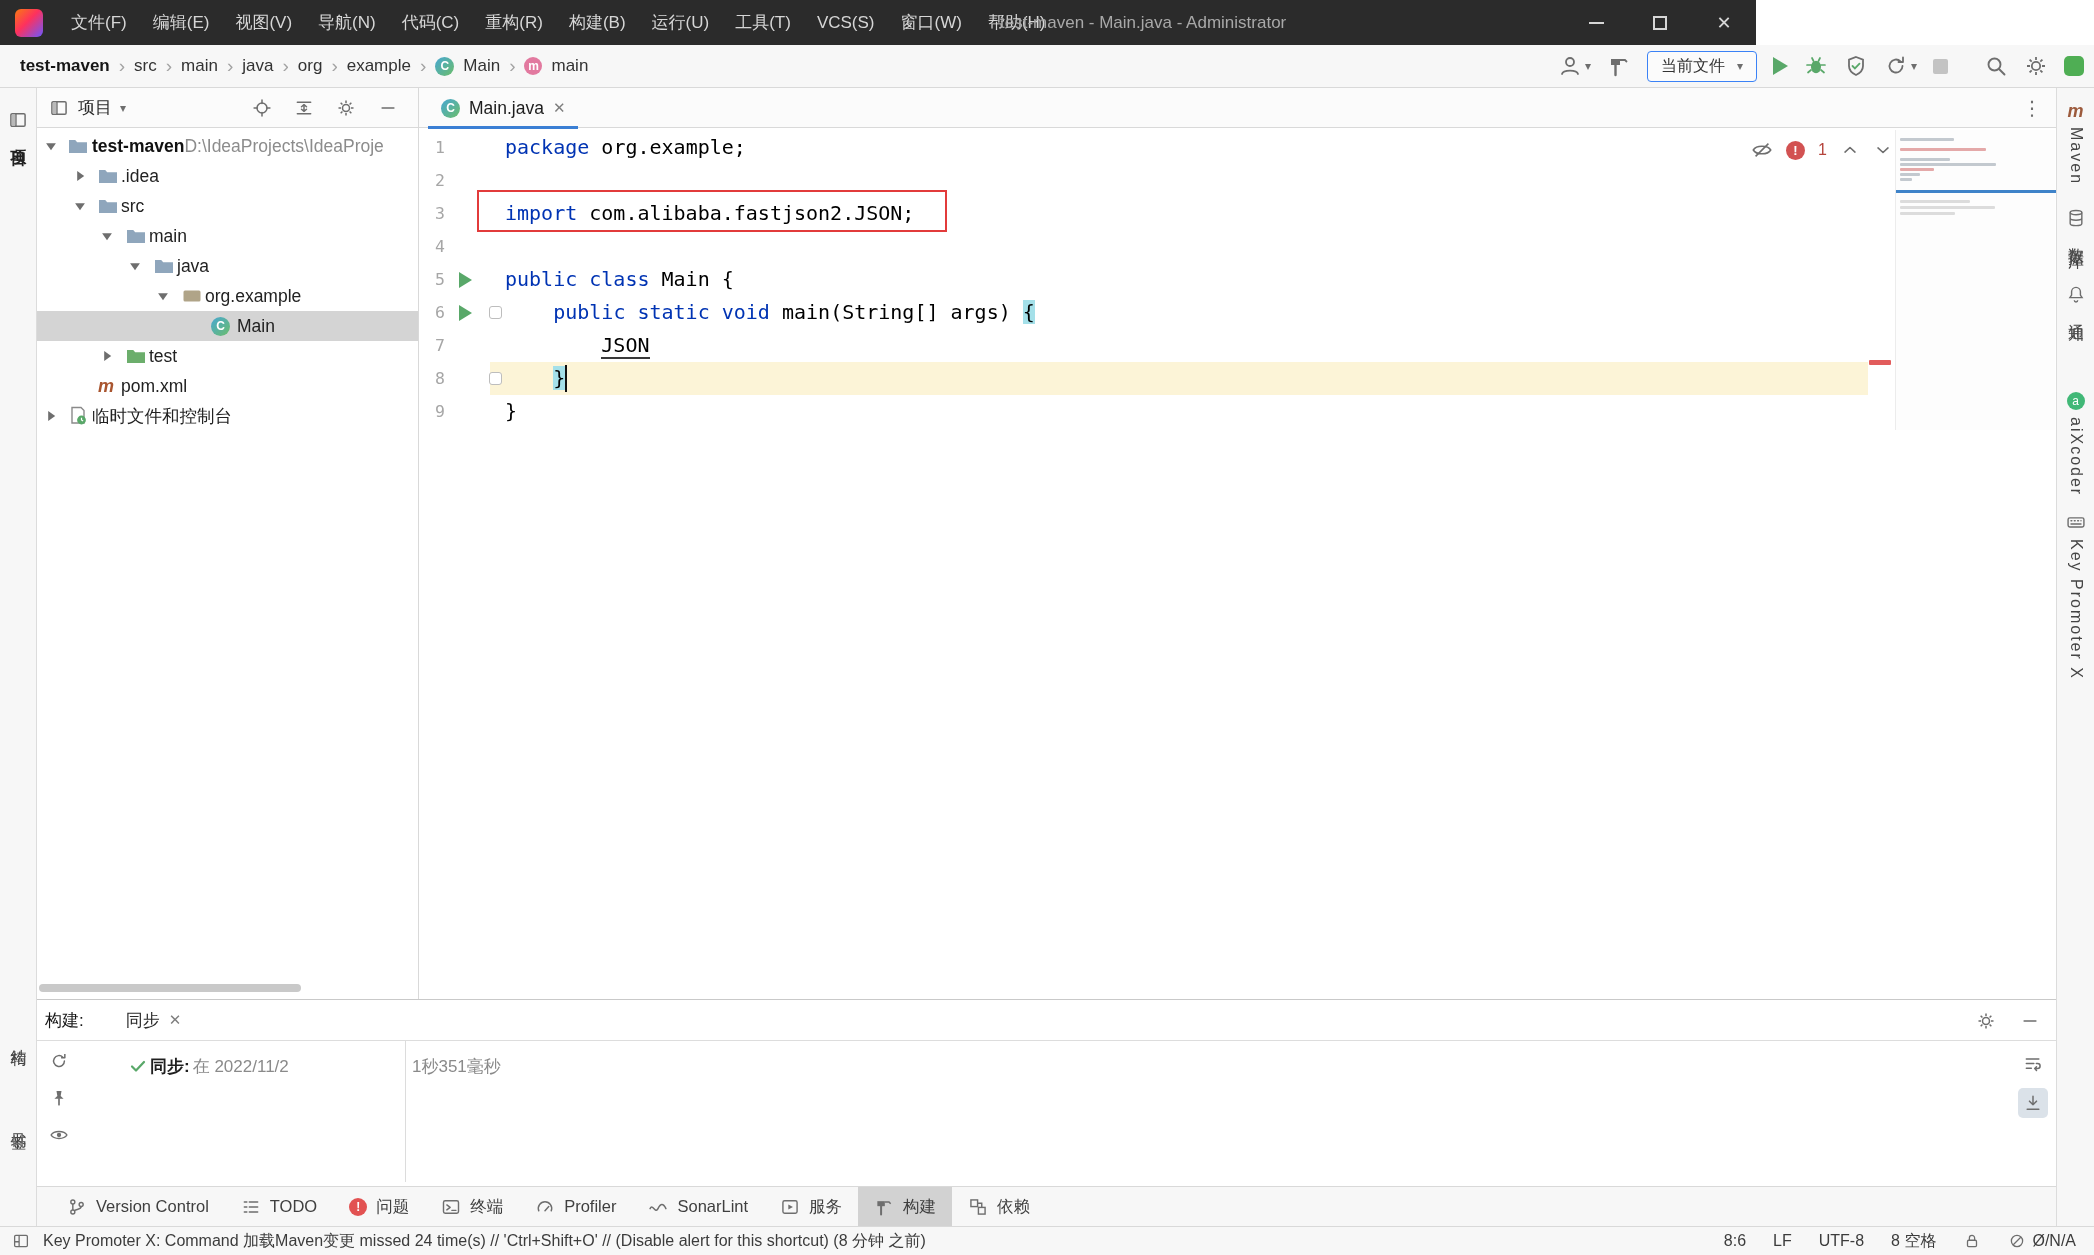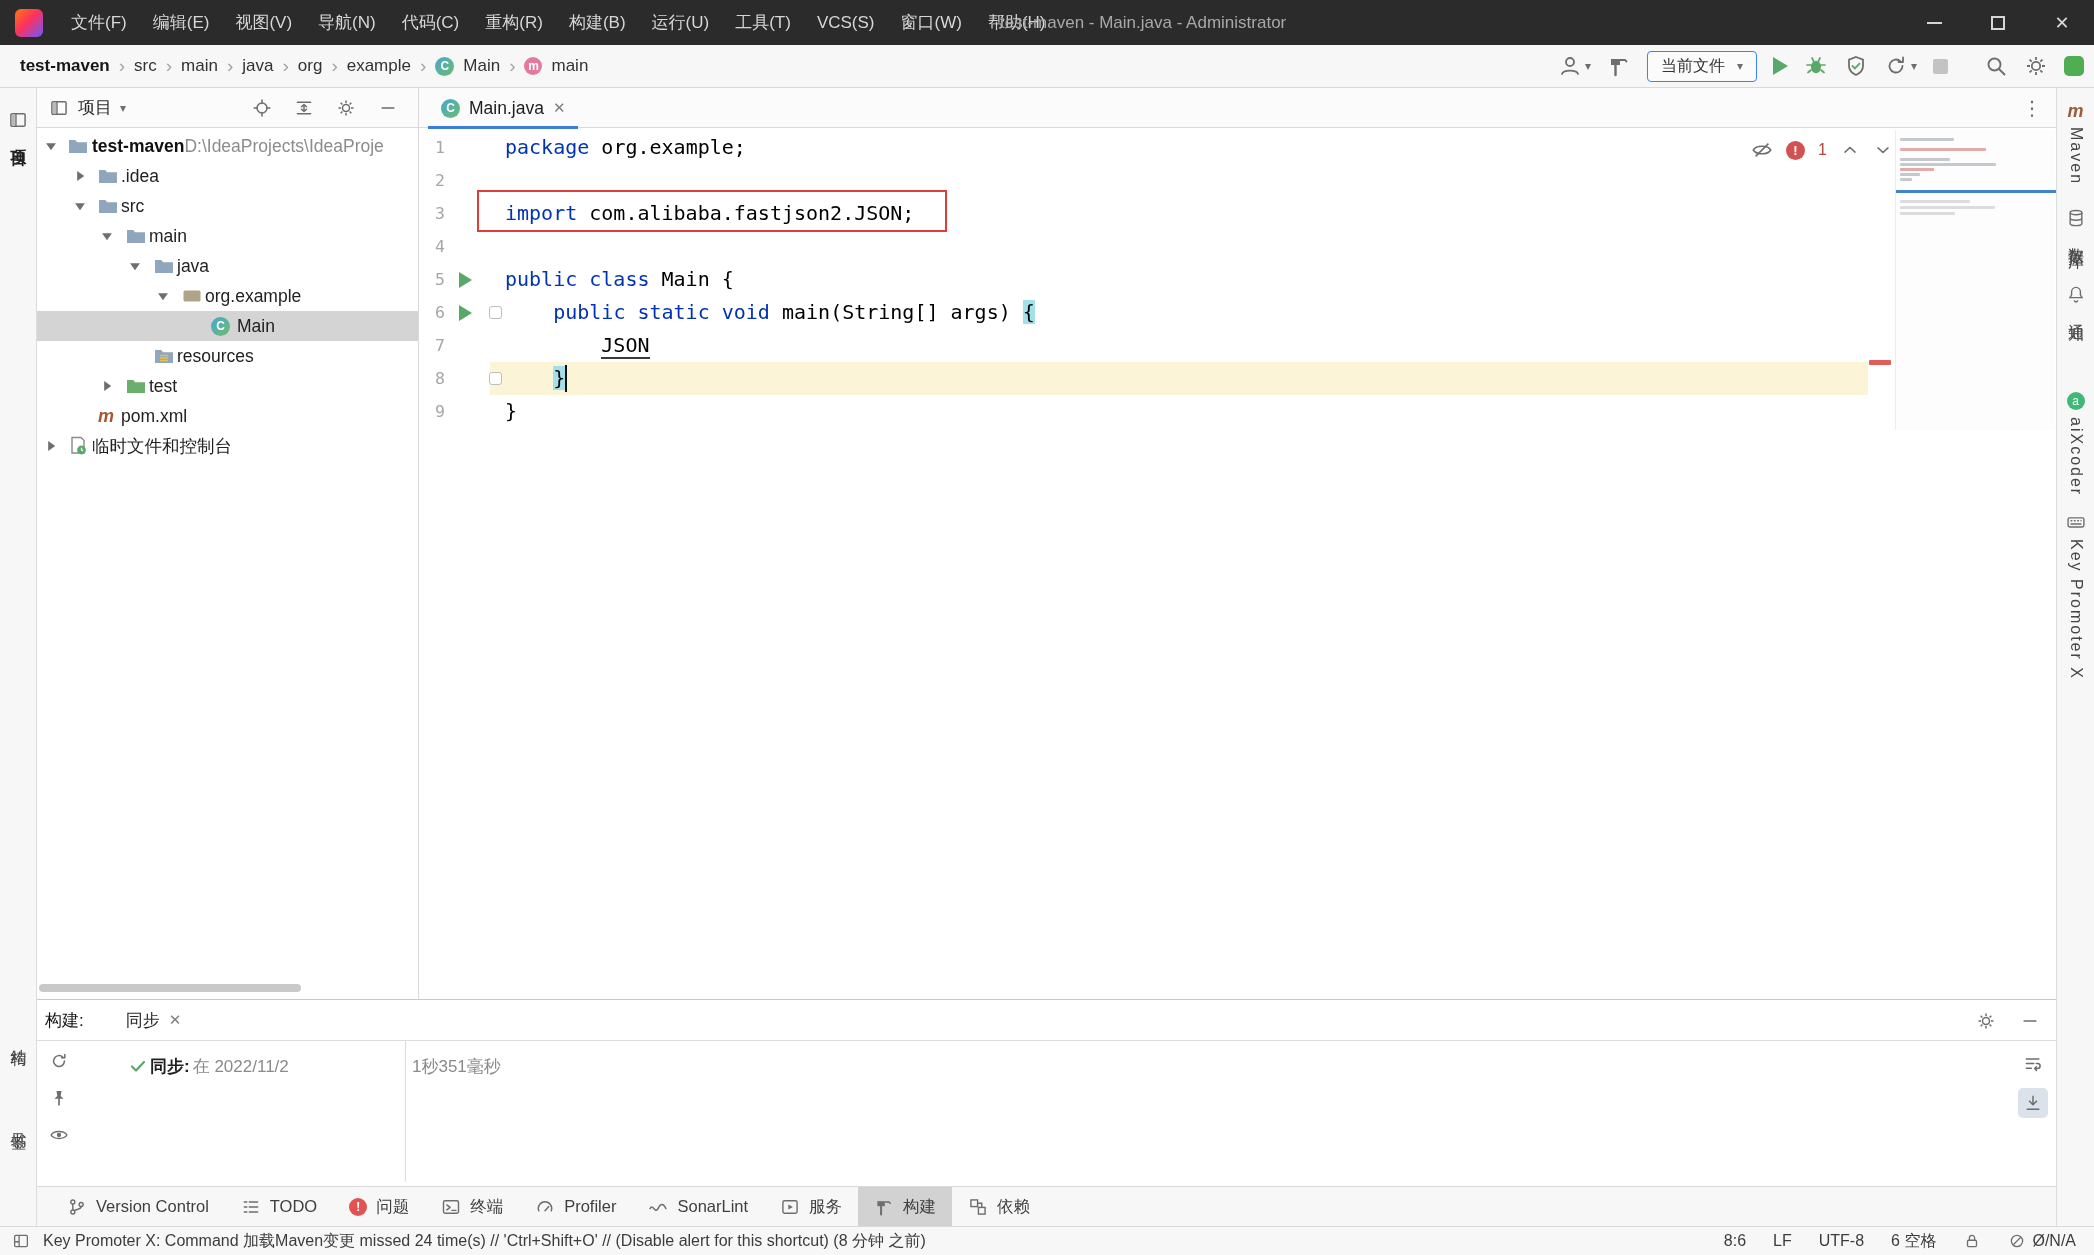--- a/index.html
+++ b/index.html
@@ -1,21 +1,21 @@
 <!DOCTYPE html>
 <html><head>
 <meta charset="utf-8">
 <style>
 *{margin:0;padding:0;box-sizing:border-box}
 html,body{width:2094px;height:1255px}
 body{font-family:"Liberation Sans",sans-serif;background:#fff;position:relative;overflow:hidden;color:#1f1f1f}
 svg{display:block}
 .i14{width:14px;height:14px}.i18{width:18px;height:18px}.i20{width:20px;height:20px}.i22{width:22px;height:22px}.i24{width:24px;height:24px}
 
-.titlebar{position:absolute;left:0;top:0;width:2094px;height:45px;background:#2b2b2b;display:flex;align-items:center;z-index:60}
+.titlebar{position:absolute;left:0;top:0;width:1756px;height:45px;background:#2b2b2b;display:flex;align-items:center;z-index:60}
 .logo{width:28px;height:28px;border-radius:6px;margin:0 15px;background:linear-gradient(135deg,#f97a12 0%,#fe315d 45%,#6b57ff 100%);flex:none}
 .menubar{display:flex;align-items:center;height:100%}
 .menu-item{padding:0 13px;font-size:17px;color:#d6d6d6;line-height:45px;white-space:nowrap}
 .title-text{position:absolute;left:1000px;top:0;line-height:45px;font-size:17px;color:#a8a8a8;white-space:nowrap}
 .win-controls{position:absolute;right:0;top:0;height:45px;display:flex}
 .win-btn{width:64px;height:45px;display:flex;align-items:center;justify-content:center;color:#d6d6d6}
 .wc-min{width:15px;height:2px;background:#d6d6d6}
 .wc-max{width:14px;height:14px;border:2px solid #d6d6d6}
 .wc-x{font-size:18px;line-height:1}
 
@@ -529,33 +529,20 @@
       </div>
       <div class="trow sel">
         <span class="el" style="left:174px">
             <span class="classicon">C</span>
           </span>
         <span class="el" style="left:200px">
             <span class="tlabel">Main</span>
           </span>
       </div>
       <div class="trow">
-        <span class="el" style="left:117px">
-            <svg class="i20" style="fill:#8fa6bc">
-              <use href="#sym-folder"></use>
-            </svg>
-            <svg class="i20" style="position:absolute;left:0;top:5px" viewBox="0 0 20 17">
-              <path d="M6 8h8M6 10.5h8M6 13h8" stroke="#e8c24a" stroke-width="1.6"></path>
-            </svg>
-          </span>
-        <span class="el" style="left:140px">
-            <span class="tlabel">resources</span>
-          </span>
-      </div>
-      <div class="trow">
         <span class="el" style="left:63px">
             <svg class="i14">
               <use href="#sym-tri-r"></use>
             </svg>
           </span>
         <span class="el" style="left:89px">
             <svg class="i20" style="fill:#6cae6c">
               <use href="#sym-folder"></use>
             </svg>
           </span>
@@ -801,21 +788,21 @@
     <div class="sb-msg">
       <svg class="i18">
           <use href="#sym-layout"></use>
         </svg>
       <span>Key Promoter X: Command 加载Maven变更 missed 24 time(s) // 'Ctrl+Shift+O' // (Disable alert for this shortcut) (8 分钟 之前)</span>
     </div>
     <div class="sb-right">
       <span>8:6</span>
       <span>LF</span>
       <span>UTF-8</span>
-      <span>6 空格</span>
+      <span>8 空格</span>
       <svg class="i18">
           <use href="#sym-lock"></use>
         </svg>
       <span style="display:flex;align-items:center;gap:6px">
         <svg class="i18">
             <use href="#sym-slashcircle"></use>
           </svg>
         <span>Ø/N/A</span>
       </span>
     </div>

